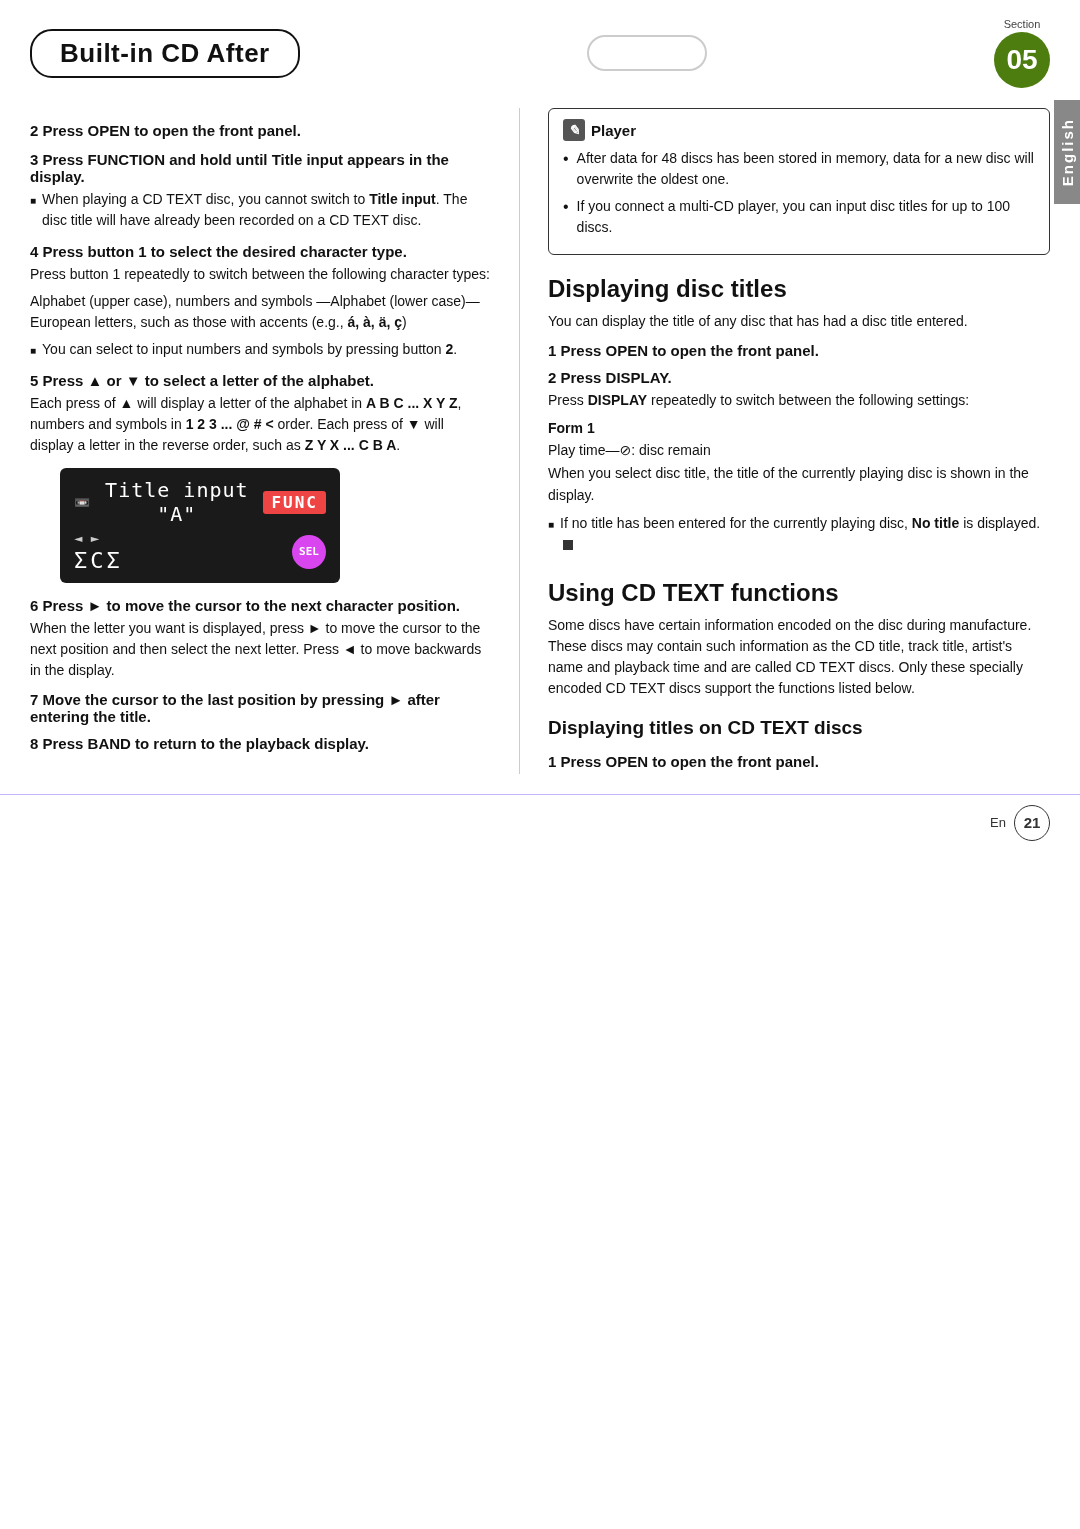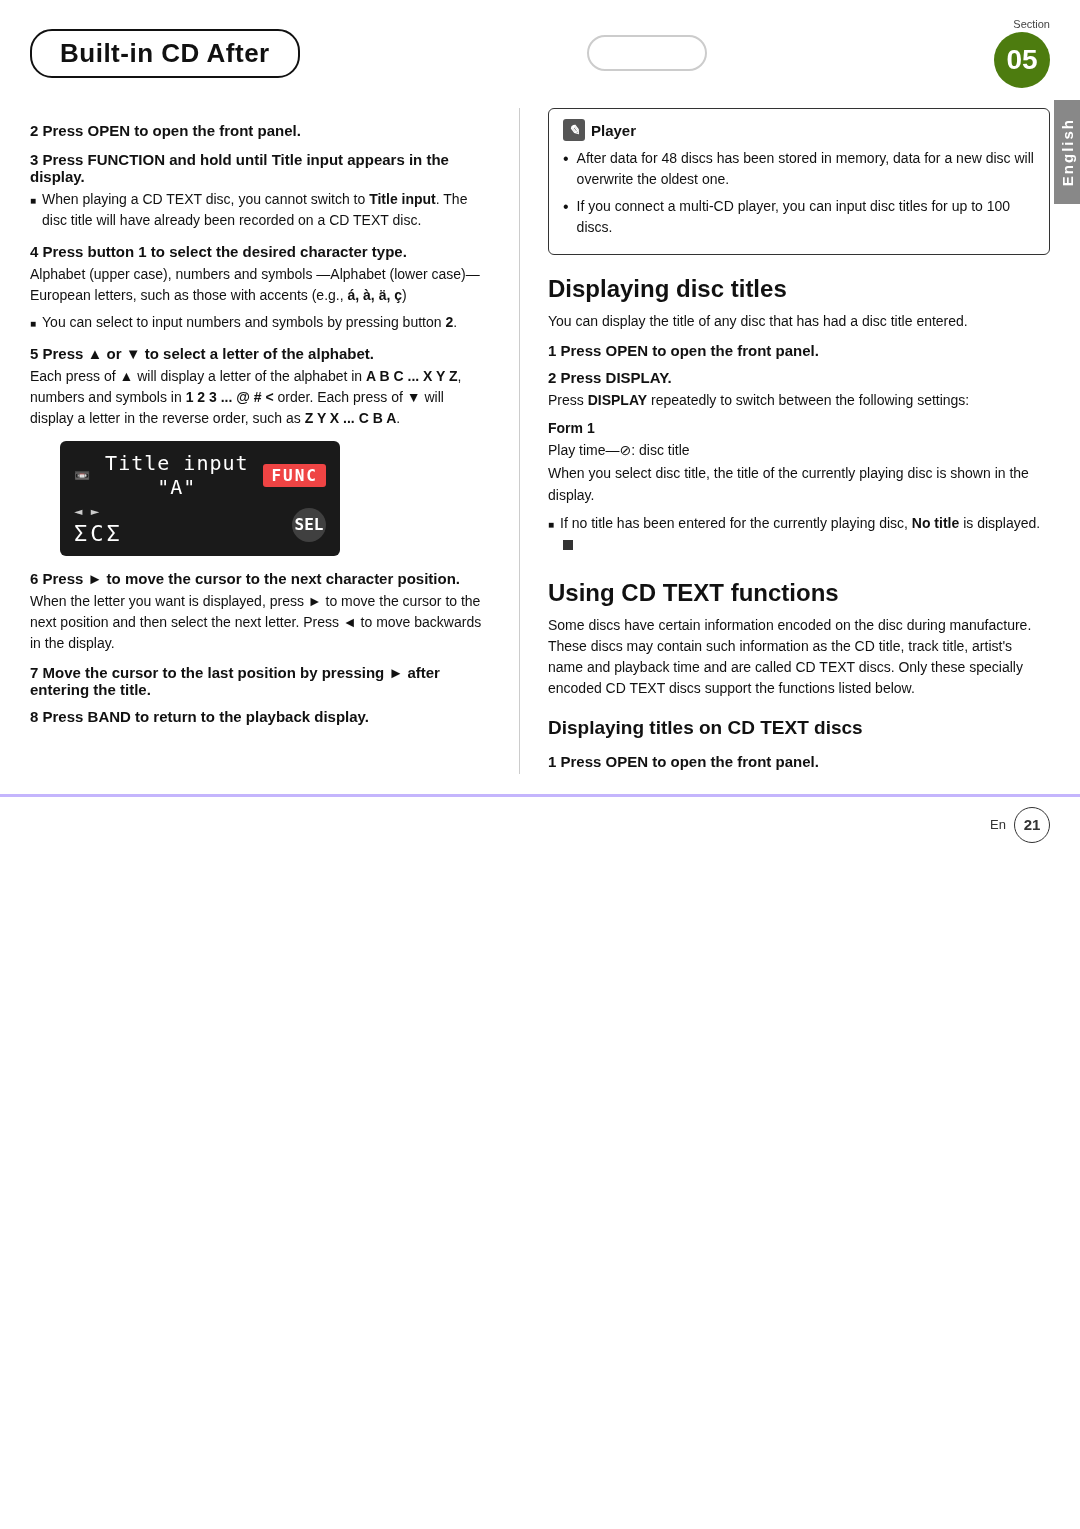--- a/index.html
+++ b/index.html
@@ -30,21 +30,21 @@
       white-space: nowrap;
     }
     .header-middle {
       flex: 1;
       display: flex;
       justify-content: center;
     }
     .section-badge-area {
       display: flex;
       flex-direction: column;
-      align-items: flex-end;
+      align-items: center;
       margin-left: auto;
     }
     .section-label {
       font-size: 11px;
       color: #444;
       margin-bottom: 2px;
       text-align: right;
     }
     .section-number {
       background: #4d7c0f;
@@ -218,44 +218,44 @@
       font-weight: bold;
       letter-spacing: 2px;
     }
     .display-bottom-row {
       display: flex;
       align-items: center;
       justify-content: space-between;
       width: 100%;
     }
     .display-sel {
-      background: #404040;
+      background: #d946ef;
       border-radius: 50%;
       width: 34px;
       height: 34px;
       display: flex;
       align-items: center;
       justify-content: center;
-      font-size: 16px;
+      font-size: 11px;
       font-weight: bold;
     }
     .display-chars {
       font-size: 22px;
       letter-spacing: 3px;
     }
 
     
     .footer {
       display: flex;
       justify-content: flex-end;
       align-items: center;
       padding: 10px 30px;
       font-size: 13px;
       color: #333;
-      border-top: 3px solid #c4b5fd;
+      border-top: 1px solid #c4b5fd;
       margin-top: auto;
     }
     .footer-page {
       border: 1.5px solid #333;
       border-radius: 50%;
       width: 36px;
       height: 36px;
       display: flex;
       align-items: center;
       justify-content: center;
@@ -301,20 +301,21 @@
 
     <div class="step-heading" style="margin-top:12px;">
       <span>3   Press FUNCTION and hold until Title input appears in the display.</span>
     </div>
     <div class="bullet-item" style="margin-top:4px;">
       <span class="bullet-square">■</span>
       <span>When playing a CD TEXT disc, you cannot switch to <b>Title input</b>. The disc title will have already been recorded on a CD TEXT disc.</span>
     </div>
 
     <div class="step-heading" style="margin-top:12px;">4   Press button 1 to select the desired character type.</div>
+    <div class="step-body">Press button 1 repeatedly to switch between the following character types:</div>
     <div class="step-body">
       Alphabet (upper case), numbers and symbols —Alphabet (lower case)—European letters, such as those with accents (e.g., <b>á, à, ä, ç</b>)
     </div>
     <div class="bullet-item">
       <span class="bullet-square">■</span>
       <span>You can select to input numbers and symbols by pressing button <b>2</b>.</span>
     </div>
 
     <div class="step-heading" style="margin-top:12px;">
       <b>5   Press ▲ or ▼ to select a letter of the alphabet.</b>
@@ -376,21 +377,21 @@
     <div class="step-body">You can display the title of any disc that has had a disc title entered.</div>
 
     <div class="step-heading" style="margin-top:10px;">1   Press OPEN to open the front panel.</div>
 
     <div class="step-heading" style="margin-top:10px;">2   Press DISPLAY.</div>
     <div class="step-body">
       Press <b>DISPLAY</b> repeatedly to switch between the following settings:
     </div>
     <div style="font-size:14px; line-height:1.6;">
       <div><b>Form 1</b></div>
-      <div>Play time—⊘: disc title</div>
+      <div>Play time—⊘: disc remain</div>
       <div style="margin-bottom:6px;">When you select disc title, the title of the currently playing disc is shown in the display.</div>
       <div class="bullet-item">
         <span class="bullet-square">■</span>
         <span>If no title has been entered for the currently playing disc, <b>No title</b> is displayed.<span class="small-square-end"></span></span>
       </div>
     </div>
 
     <div class="section-heading" style="margin-top:24px;">Using CD TEXT functions</div>
     <div class="step-body">Some discs have certain information encoded on the disc during manufacture. These discs may contain such information as the CD title, track title, artist's name and playback time and are called CD TEXT discs. Only these specially encoded CD TEXT discs support the functions listed below.</div>
 

